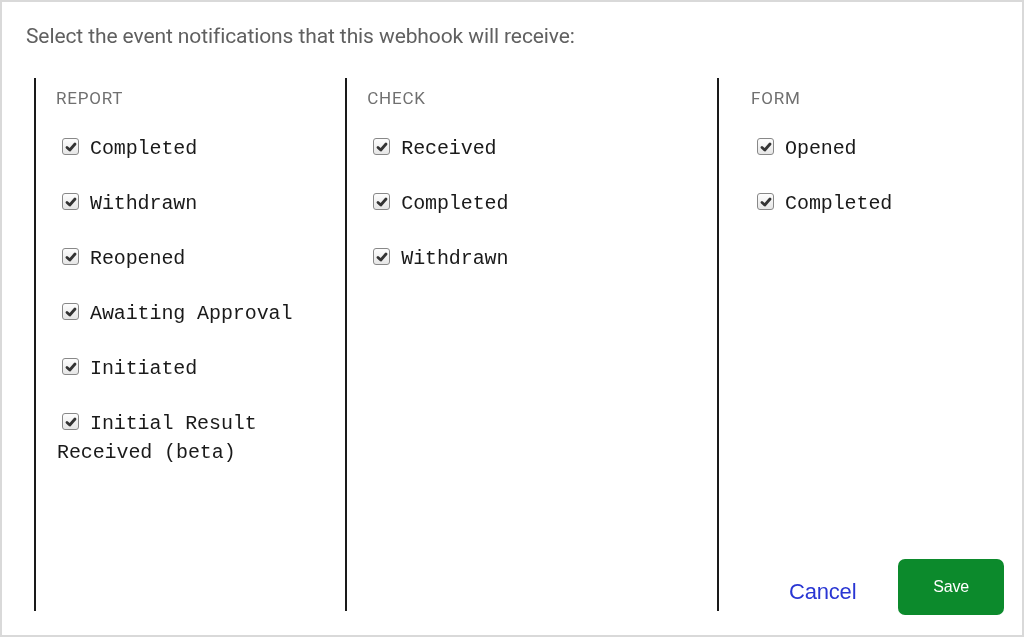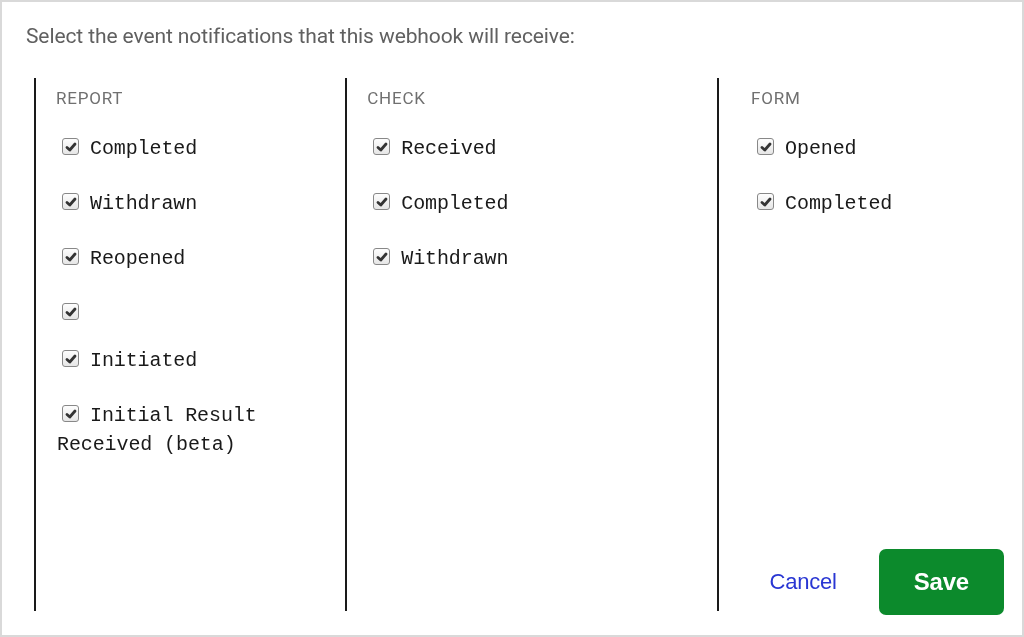--- a/index.html
+++ b/index.html
@@ -91,40 +91,40 @@
       color: #1a1a1a;
       font-weight: 500;
       line-height: 1.45;
       letter-spacing: -0.1px;
     }
     .footer {
       position: absolute;
       bottom: 20px;
       right: 18px;
       display: flex;
-      align-items: center;
+      align-items: flex-end;
       gap: 30px;
     }
     .btn-cancel {
       background: transparent;
       border: none;
       color: #2936d3;
       font-size: 22px;
       font-weight: 500;
       cursor: pointer;
       padding: 10px 12px;
       letter-spacing: -0.2px;
     }
     .btn-save {
       background: #0c8a2c;
       border: none;
       border-radius: 7px;
       color: #fff;
-      font-size: 24px;
-      font-weight: 700;
+      font-size: 16px;
+      font-weight: 400;
       cursor: pointer;
       padding: 19px 35px;
       letter-spacing: -0.2px;
     }
   </style>
 </head>
 <body>
 
 <div class="dialog">
 
@@ -158,20 +158,21 @@
             </svg>
           </span>
         <span class="check-label">Reopened</span>
       </div>
       <div class="checkbox-row">
         <span class="cbox">
             <svg viewBox="0 0 12 12">
               <polyline points="2,6.5 4.8,9 10,3"></polyline>
             </svg>
           </span>
+        <span class="check-label">Awaiting Approval</span>
       </div>
       <div class="checkbox-row">
         <span class="cbox">
             <svg viewBox="0 0 12 12">
               <polyline points="2,6.5 4.8,9 10,3"></polyline>
             </svg>
           </span>
         <span class="check-label">Initiated</span>
       </div>
       <div class="checkbox-row" style="padding-left:6px;margin-left:0">

